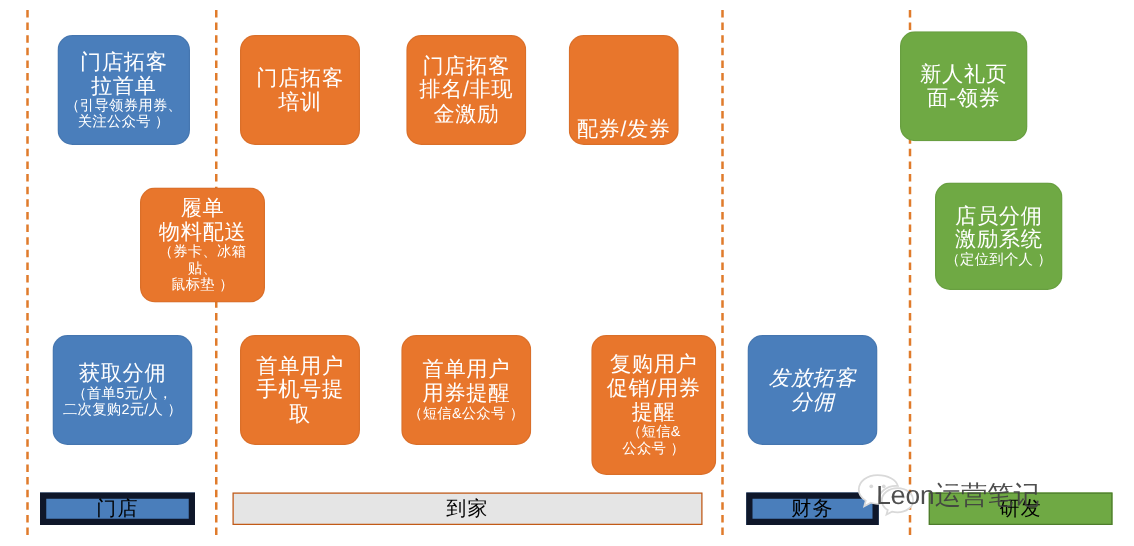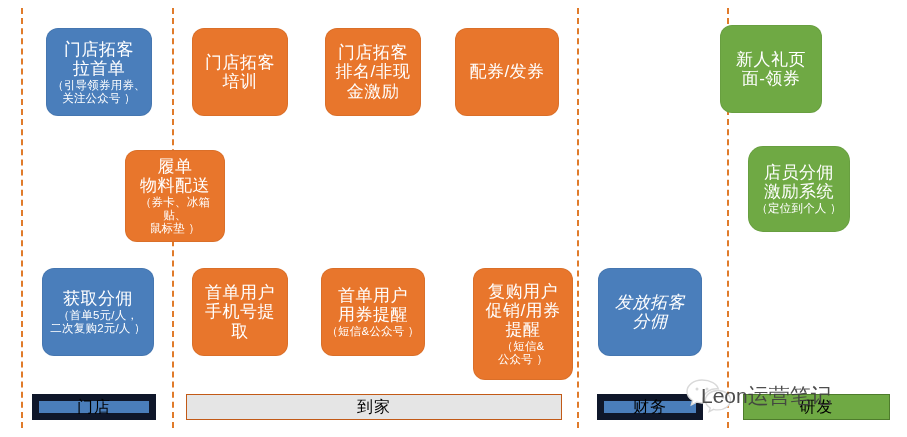--- a/index.html
+++ b/index.html
@@ -55,21 +55,21 @@
     position:absolute;
     box-sizing:border-box;
     display:flex;
     align-items:center;
     justify-content:center;
     height:26px;
     color:#000000;
     font-size:16px;
     letter-spacing:1px;
   }
-  .lanebar.blue{background:#4A7EBB;border:7px solid #0f172a;}
+  .lanebar.blue{background:#4A7EBB;border:5px solid #0f172a;}
   .lanebar.orange{background:#e5e5e5;border:1px solid #C25A17;align-items:center;}
   .lanebar.green{background:#6FA944;border:1px solid #4E7C2C;}
 
   
   #watermark{
     position:absolute;
     left:697px;top:376px;
     width:210px;height:40px;
     display:flex;align-items:center;
     pointer-events:none;
@@ -112,39 +112,39 @@
 
   </div>
 
   <div class="node orange" style="left:325px;top:28px;width:96px;height:88px;">
     <div class="main">门店拓客
 排名/非现
 金激励</div>
 
   </div>
 
-  <div class="node orange" style="left:455px;top:28px;width:104px;height:88px;">
+  <div class="node orange" style="left:455px;top:28px;width:88px;height:88px;justify-content:flex-end;">
     <div class="main">配券/发券</div>
 
   </div>
 
   <div class="node green" style="left:720px;top:25px;width:102px;height:88px;">
     <div class="main">新人礼页
 面-领券</div>
 
   </div>
 
-  <div class="node orange" style="left:125px;top:150px;width:100px;height:92px;">
+  <div class="node orange" style="left:112px;top:150px;width:100px;height:92px;">
     <div class="main">履单
 物料配送</div>
     <div class="sub">（券卡、冰箱贴、
 鼠标垫 ）</div>
   </div>
 
-  <div class="node green" style="left:748px;top:146px;width:102px;height:86px;border-radius:15px;">
+  <div class="node green" style="left:748px;top:146px;width:102px;height:86px;">
     <div class="main">店员分佣
 激励系统</div>
     <div class="sub">（定位到个人 ）</div>
   </div>
 
   <div class="node blue" style="left:42px;top:268px;width:112px;height:88px;">
     <div class="main">获取分佣</div>
     <div class="sub">（首单5元/人，
 二次复购2元/人 ）</div>
   </div>

